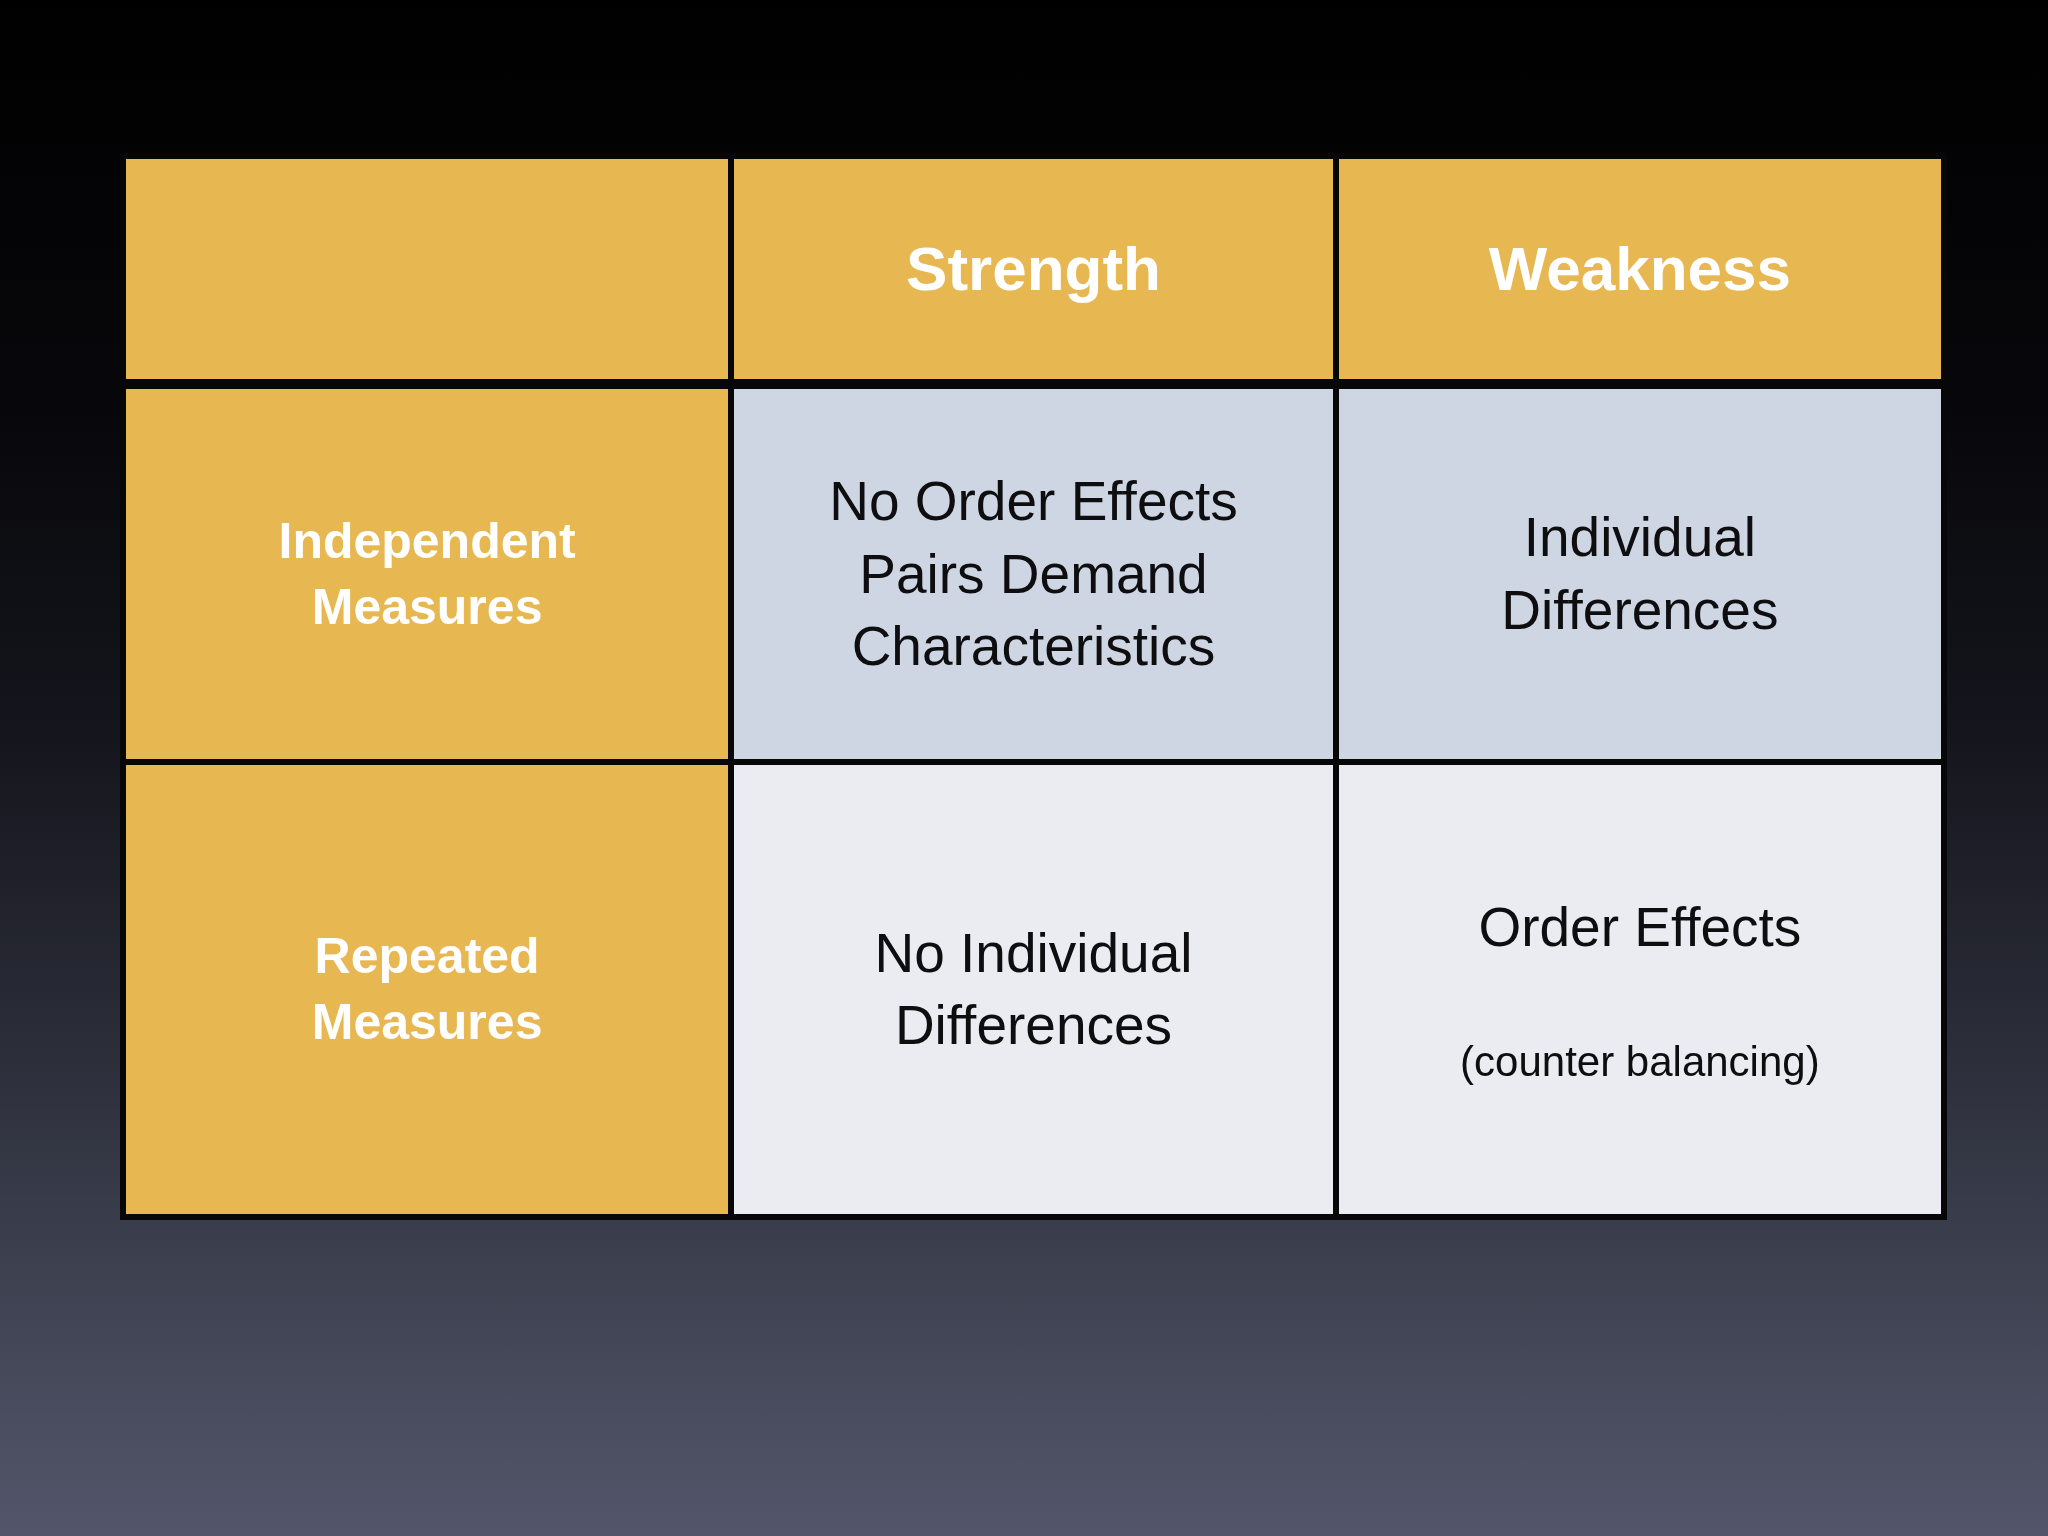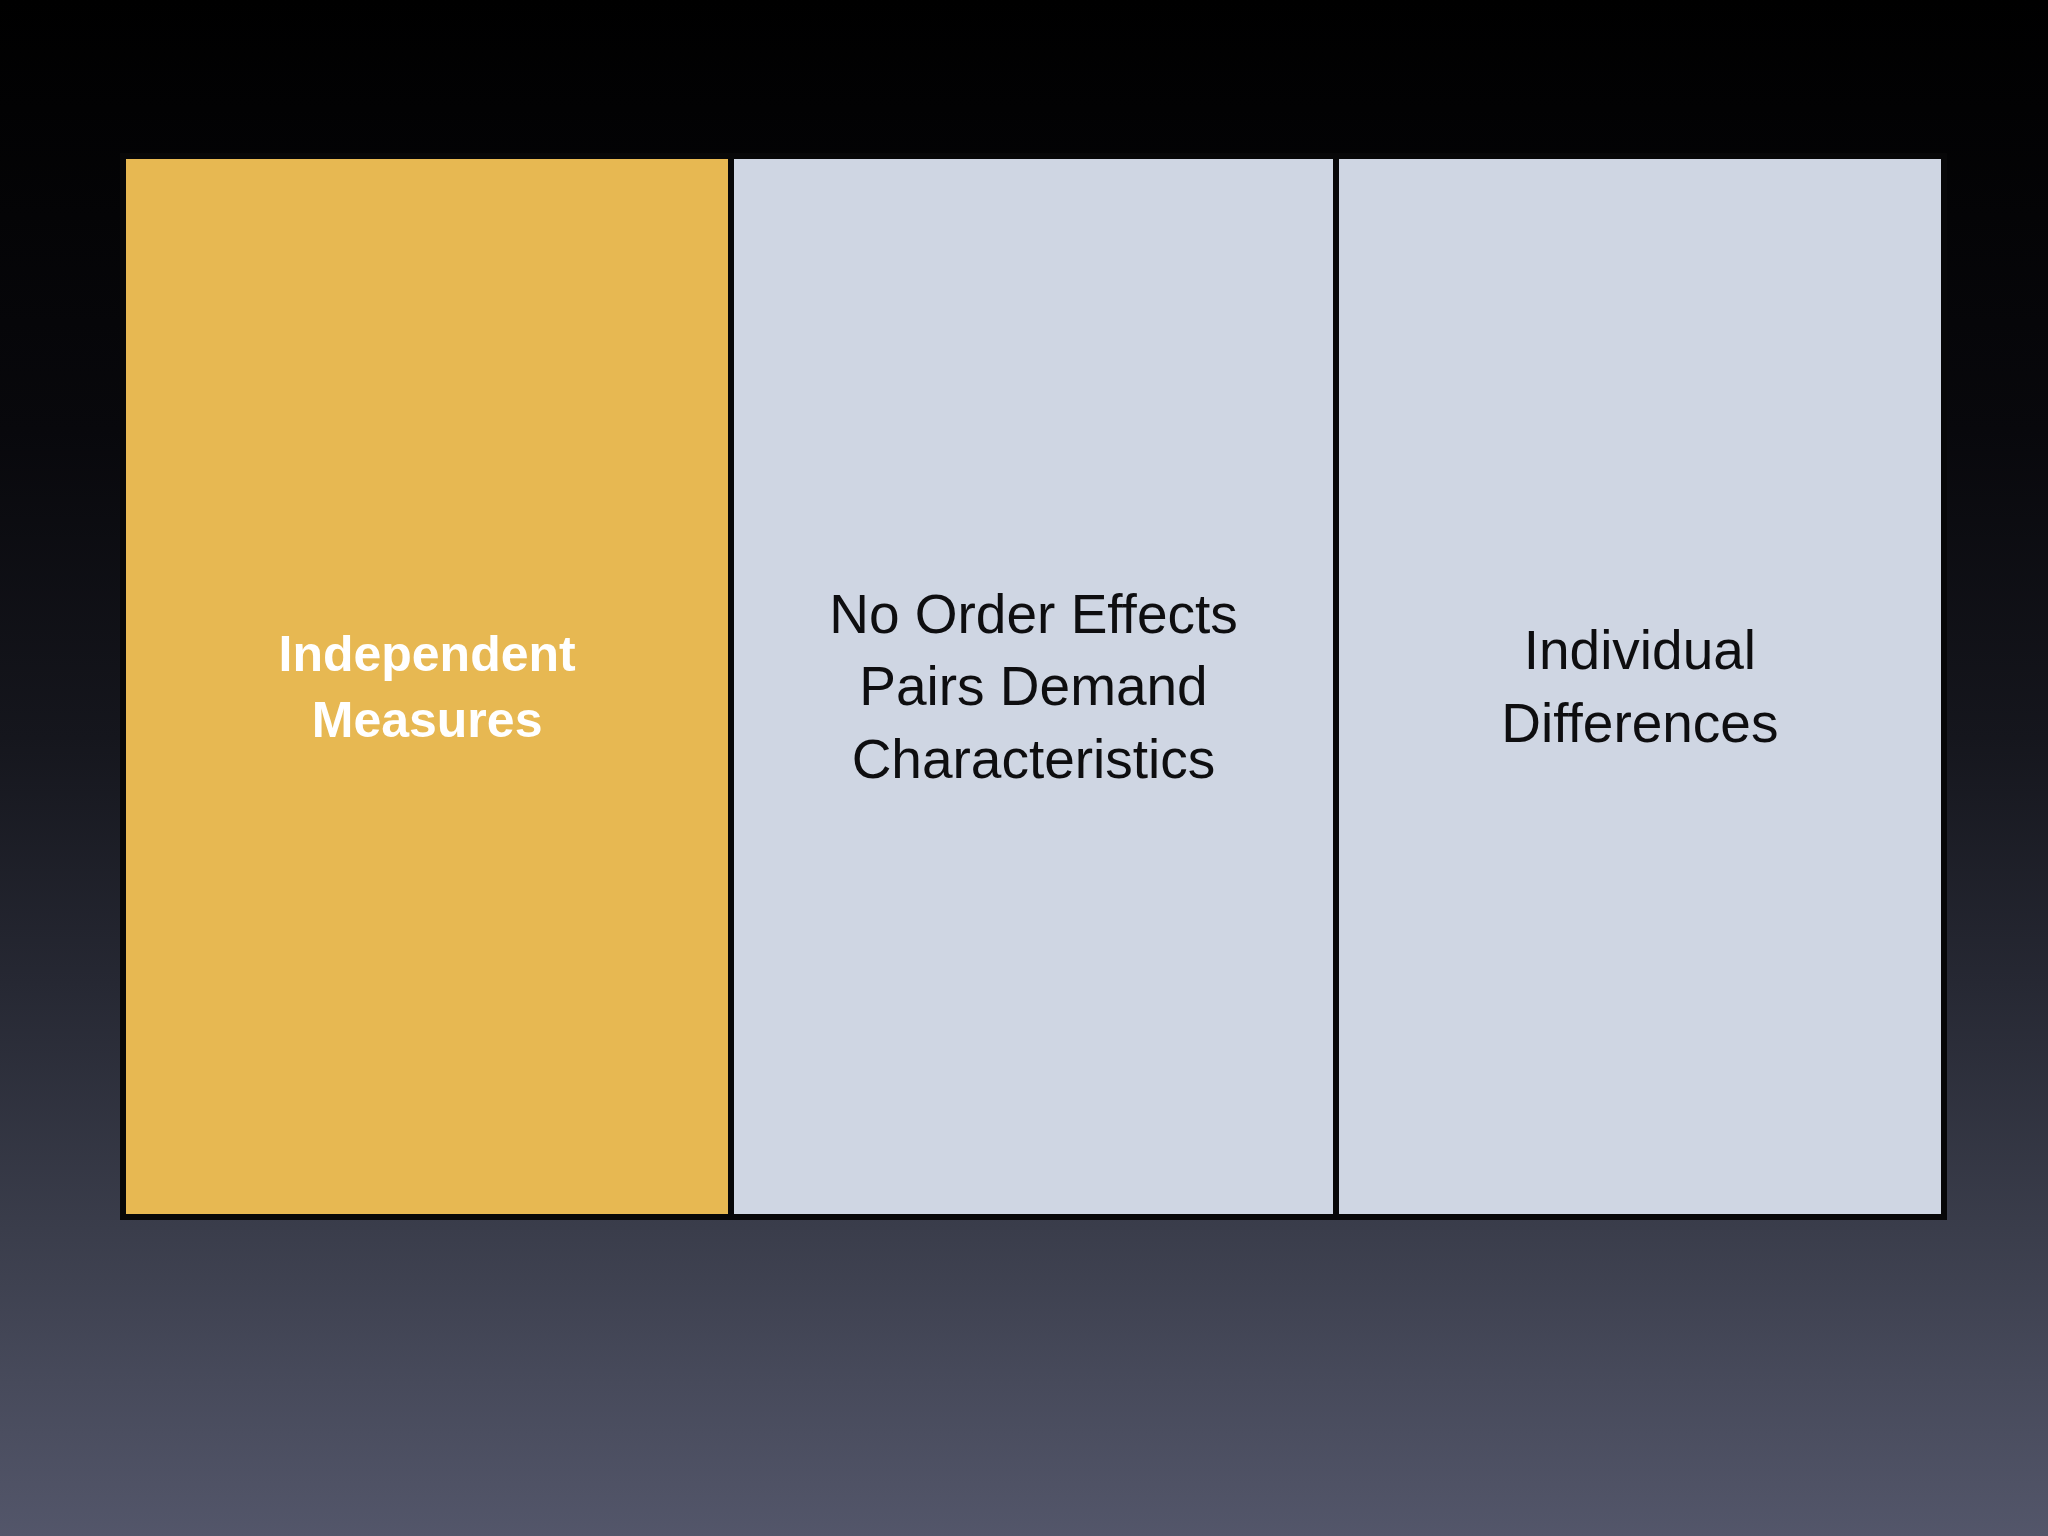--- a/index.html
+++ b/index.html
@@ -96,30 +96,45 @@
 <div class="slide">
 
   <div class="table-wrap">
     <table>
       <colgroup>
           <col class="c1">
           <col class="c2">
           <col class="c3">
         </colgroup>
       <tbody>
+        <tr class="hrow">
+          <th></th>
+          <th>Strength</th>
+          <th>Weakness</th>
+        </tr>
 
         <tr class="r1">
           <td class="gold-label">Independent
 Measures</td>
           <td class="body-cell">No Order Effects
 Pairs Demand
 Characteristics</td>
           <td class="body-cell">Individual
 Differences</td>
         </tr>
 
+        <tr class="r2">
+          <td class="gold-label">Repeated
+Measures</td>
+          <td class="body-cell">No Individual
+Differences</td>
+          <td class="body-cell">
+            <div class="cell-main">Order Effects</div>
+            <div class="cell-sub">(counter balancing)</div>
+          </td>
+        </tr>
 
       </tbody>
     </table>
   </div>
 
 
 </div>
 
 </body></html>

